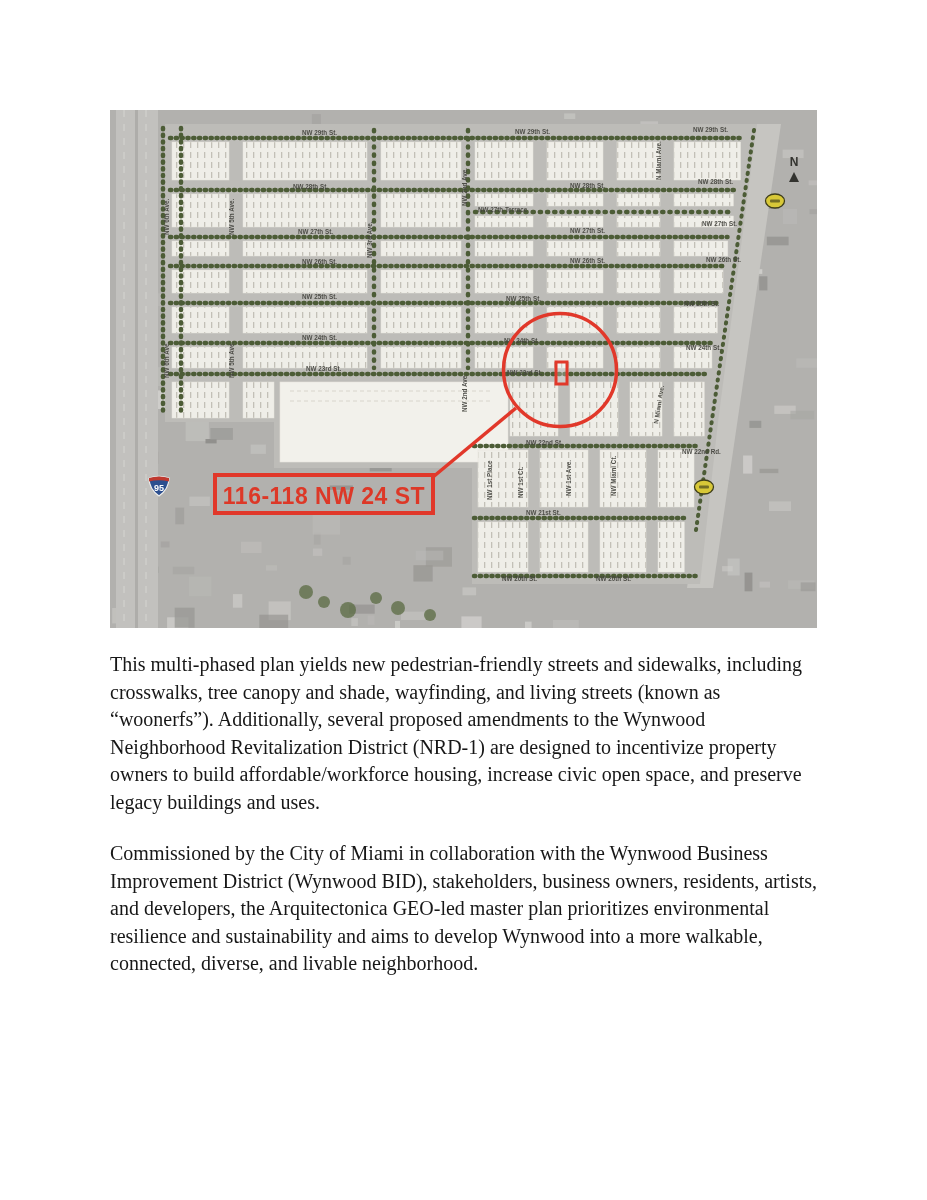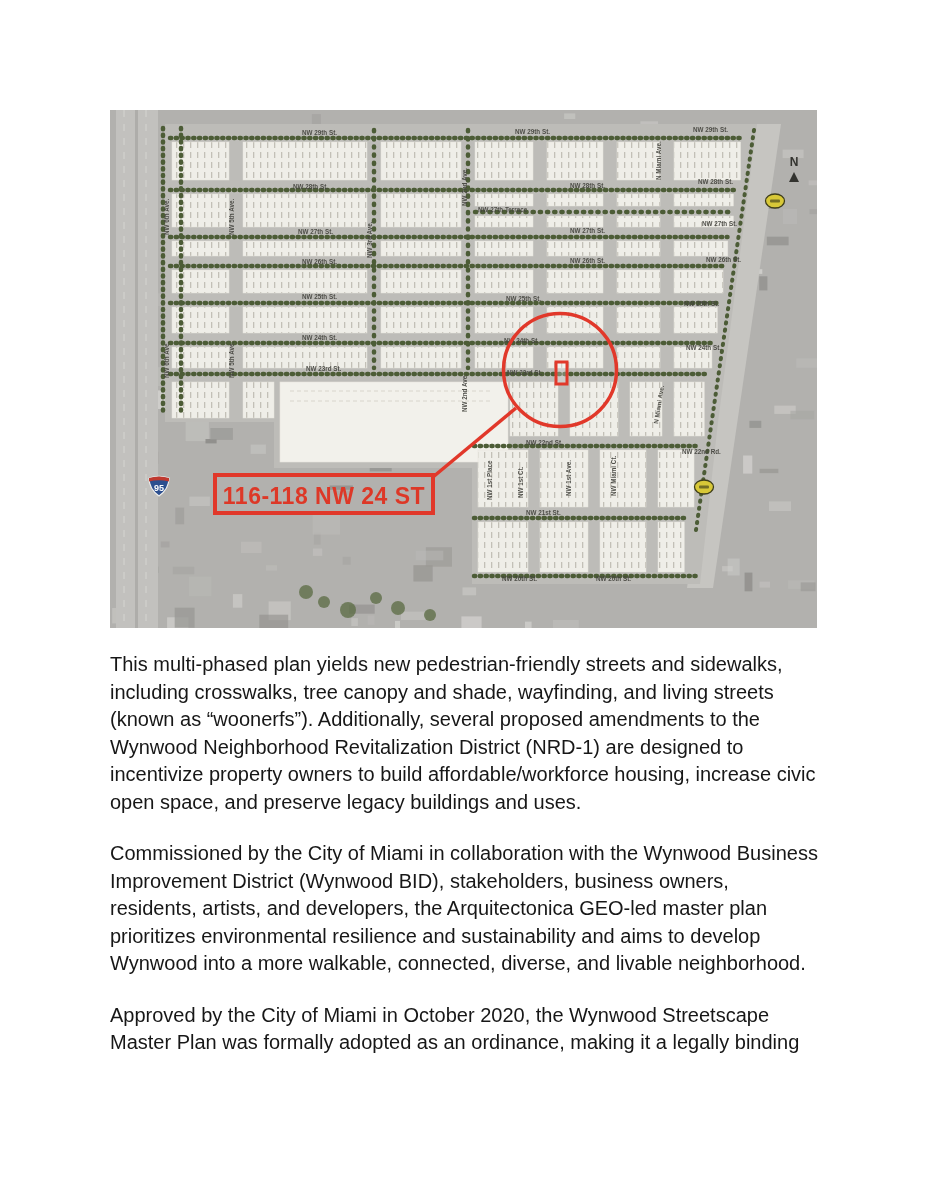--- a/index.html
+++ b/index.html
@@ -4,21 +4,21 @@
 <style>
   html,body{margin:0;padding:0;background:#ffffff;}
   .page{position:relative;width:927px;height:1200px;background:#ffffff;overflow:hidden;
         font-family:"Liberation Serif",serif;}
   .map-figure{position:absolute;left:110px;top:110px;width:707px;height:518px;margin:0;}
   .map-figure svg{display:block;}
   .watermark{position:absolute;left:8px;top:586px;z-index:5;
              font-family:"Liberation Sans",sans-serif;font-size:17px;color:#b7b5b4;
              letter-spacing:.4px;word-spacing:6px;}
   .article{position:absolute;left:110px;top:651px;width:709px;
-           font-family:Liberation Sans, sans-serif;font-size:20px;line-height:27.5px;color:#171717;}
+           font-family:Liberation Serif, serif;font-size:20px;line-height:27.5px;color:#171717;}
   .article p{margin:0 0 24px 0;}
   
   .stl{font:700 6.3px "Liberation Sans",sans-serif;fill:#44443e;opacity:.92;}
   .marker-label{font:700 23px "Liberation Sans",sans-serif;fill:#dd3827;letter-spacing:.5px;}
   .shield-num{font:700 9px "Liberation Sans",sans-serif;fill:#ffffff;}
   .north-n{font:700 12px "Liberation Sans",sans-serif;fill:#33332f;}
 </style>
 </head>
 <body>
 
@@ -263,16 +263,15 @@
           <rect x="105" y="365" width="218" height="38" fill="none" stroke="#e1382a" stroke-width="4"></rect>
           <text x="214" y="393.5" text-anchor="middle" class="marker-label">116-118 NW 24 ST</text>
         </g>
       </svg>
   </figure>
 
 
   <div class="article">
     <p>This multi-phased plan yields new pedestrian-friendly streets and sidewalks, including crosswalks, tree canopy and shade, wayfinding, and living streets (known as “woonerfs”). Additionally, several proposed amendments to the Wynwood Neighborhood Revitalization District (NRD-1) are designed to incentivize property owners to build affordable/workforce housing, increase civic open space, and preserve legacy buildings and uses.</p>
     <p>Commissioned by the City of Miami in collaboration with the Wynwood Business Improvement District (Wynwood BID), stakeholders, business owners, residents, artists, and developers, the Arquitectonica GEO-led master plan prioritizes environmental resilience and sustainability and aims to develop Wynwood into a more walkable, connected, diverse, and livable neighborhood.</p>
-    <p>Approved by the City of Miami in October 2020, the Wynwood Streetscape Master Plan was formally adopted as an ordinance, making it a legally binding</p>
   </div>
 
 </div>
 
 </body></html>

